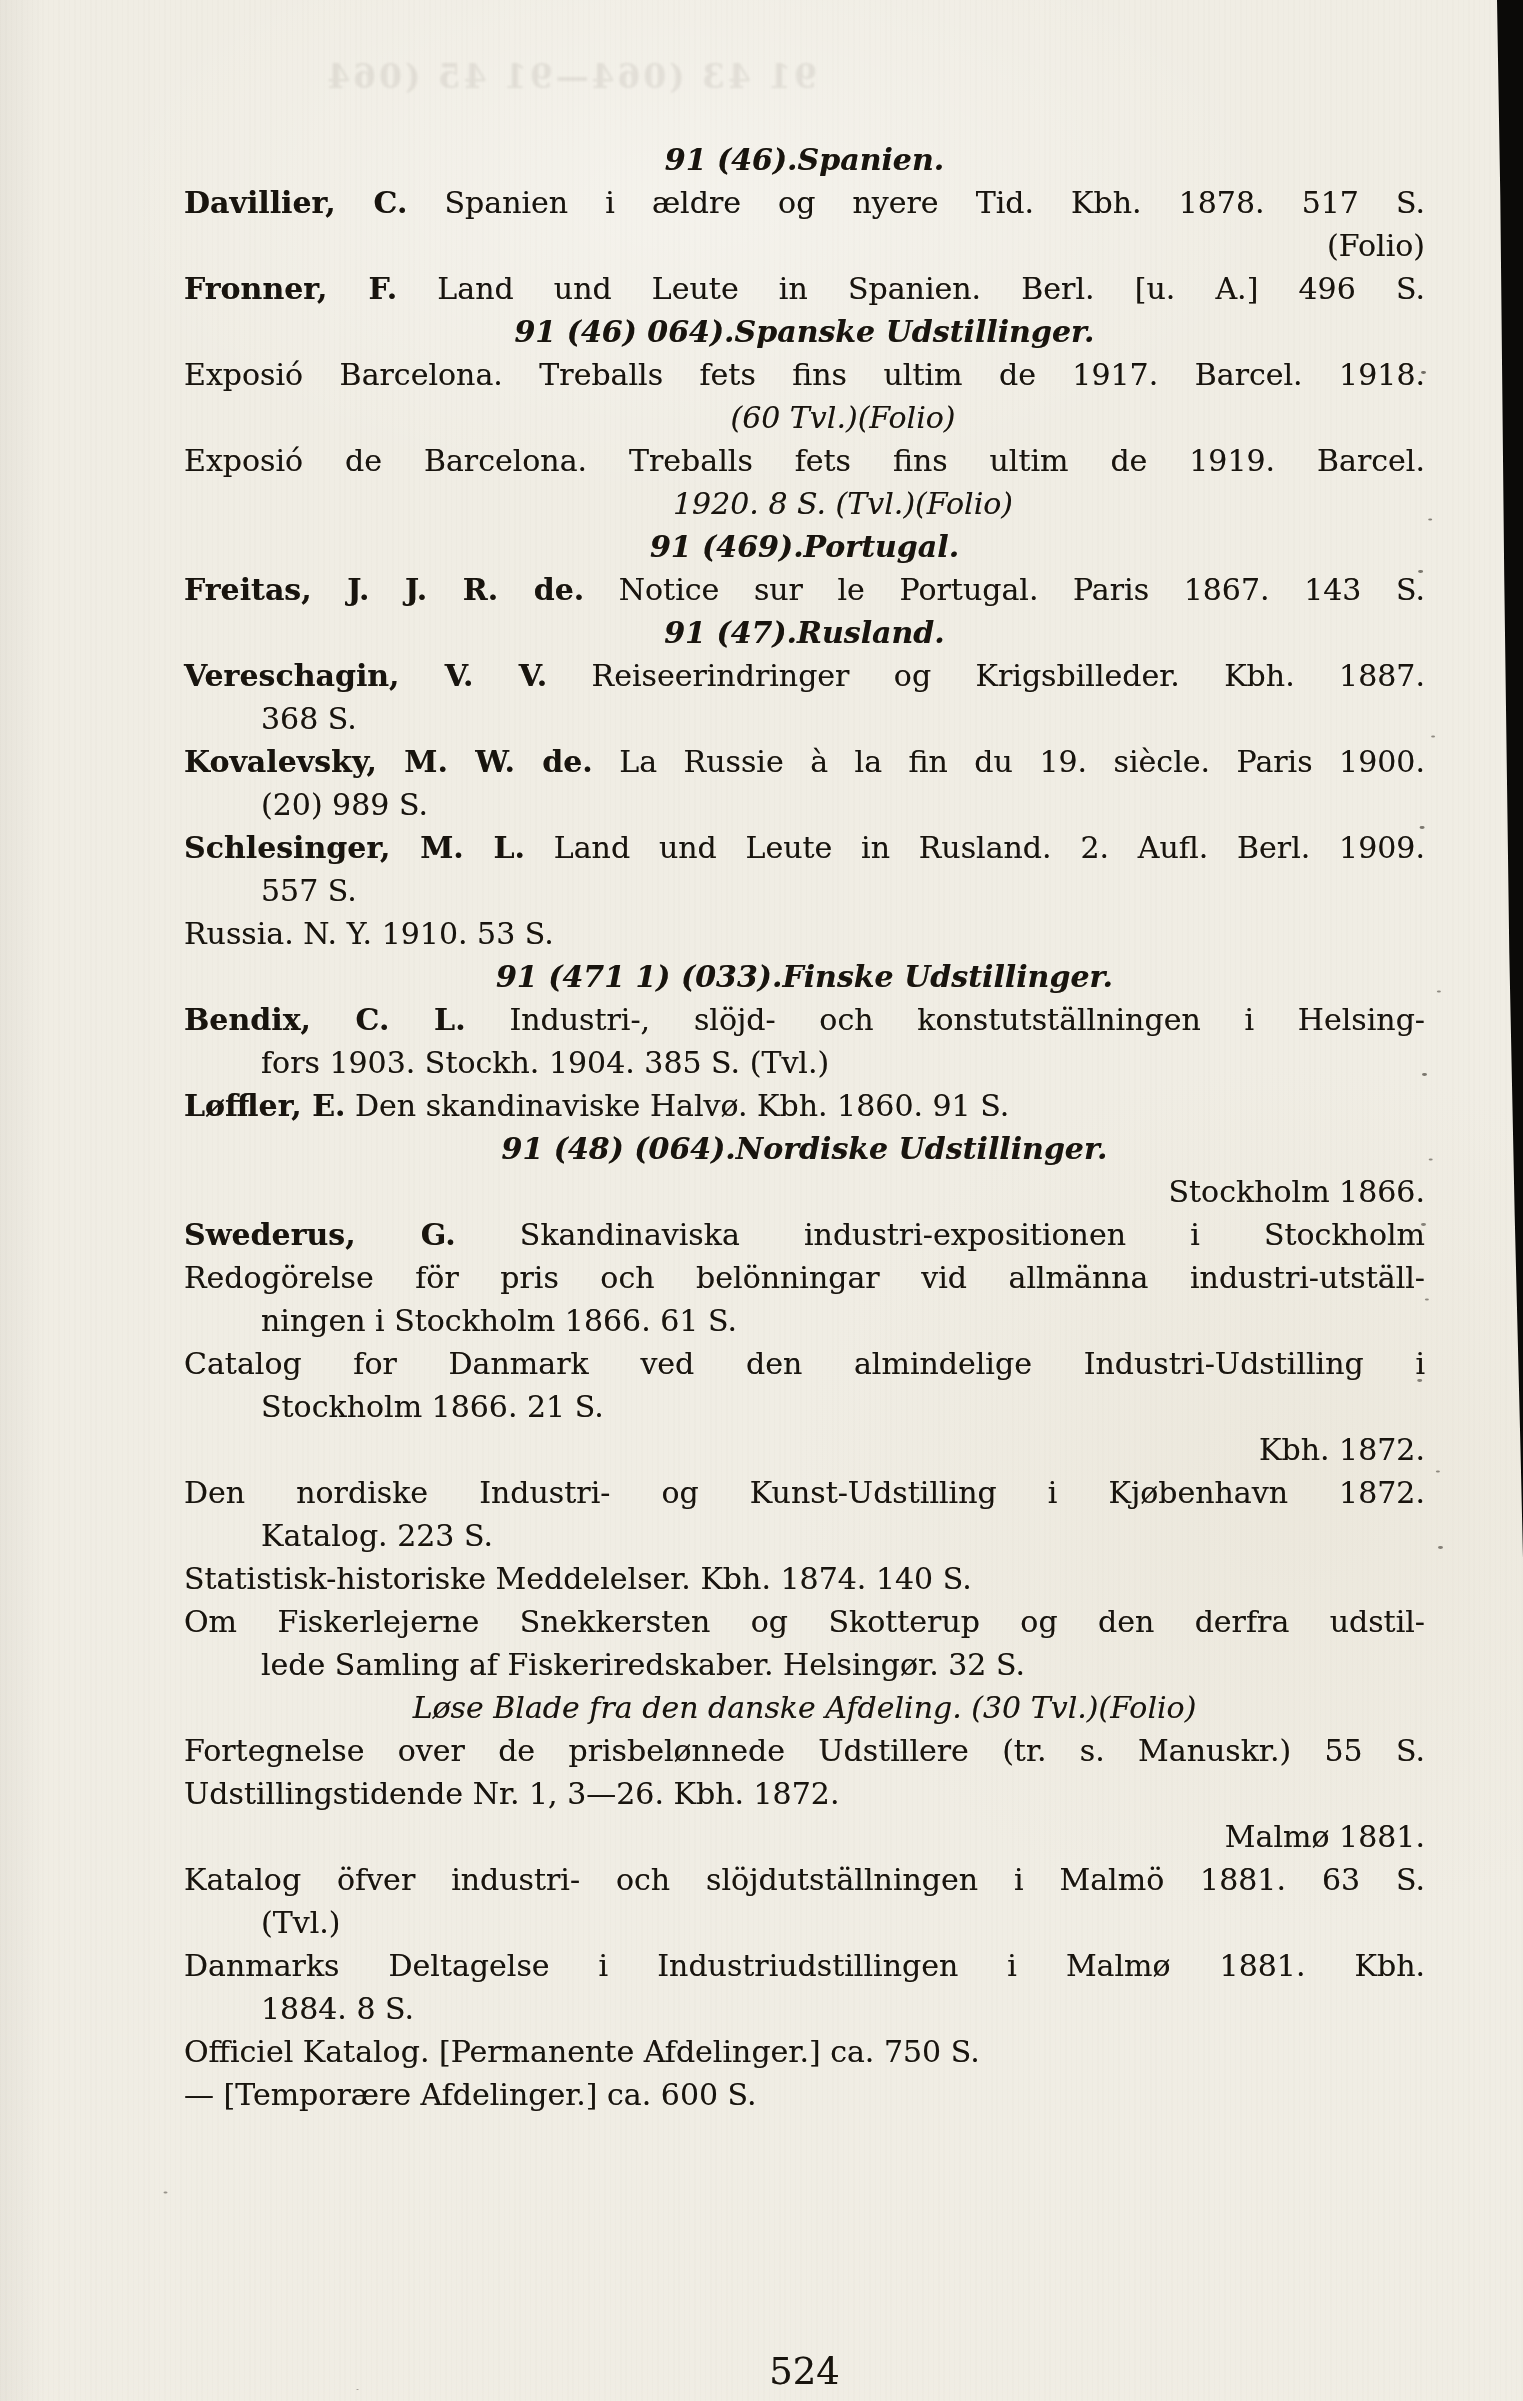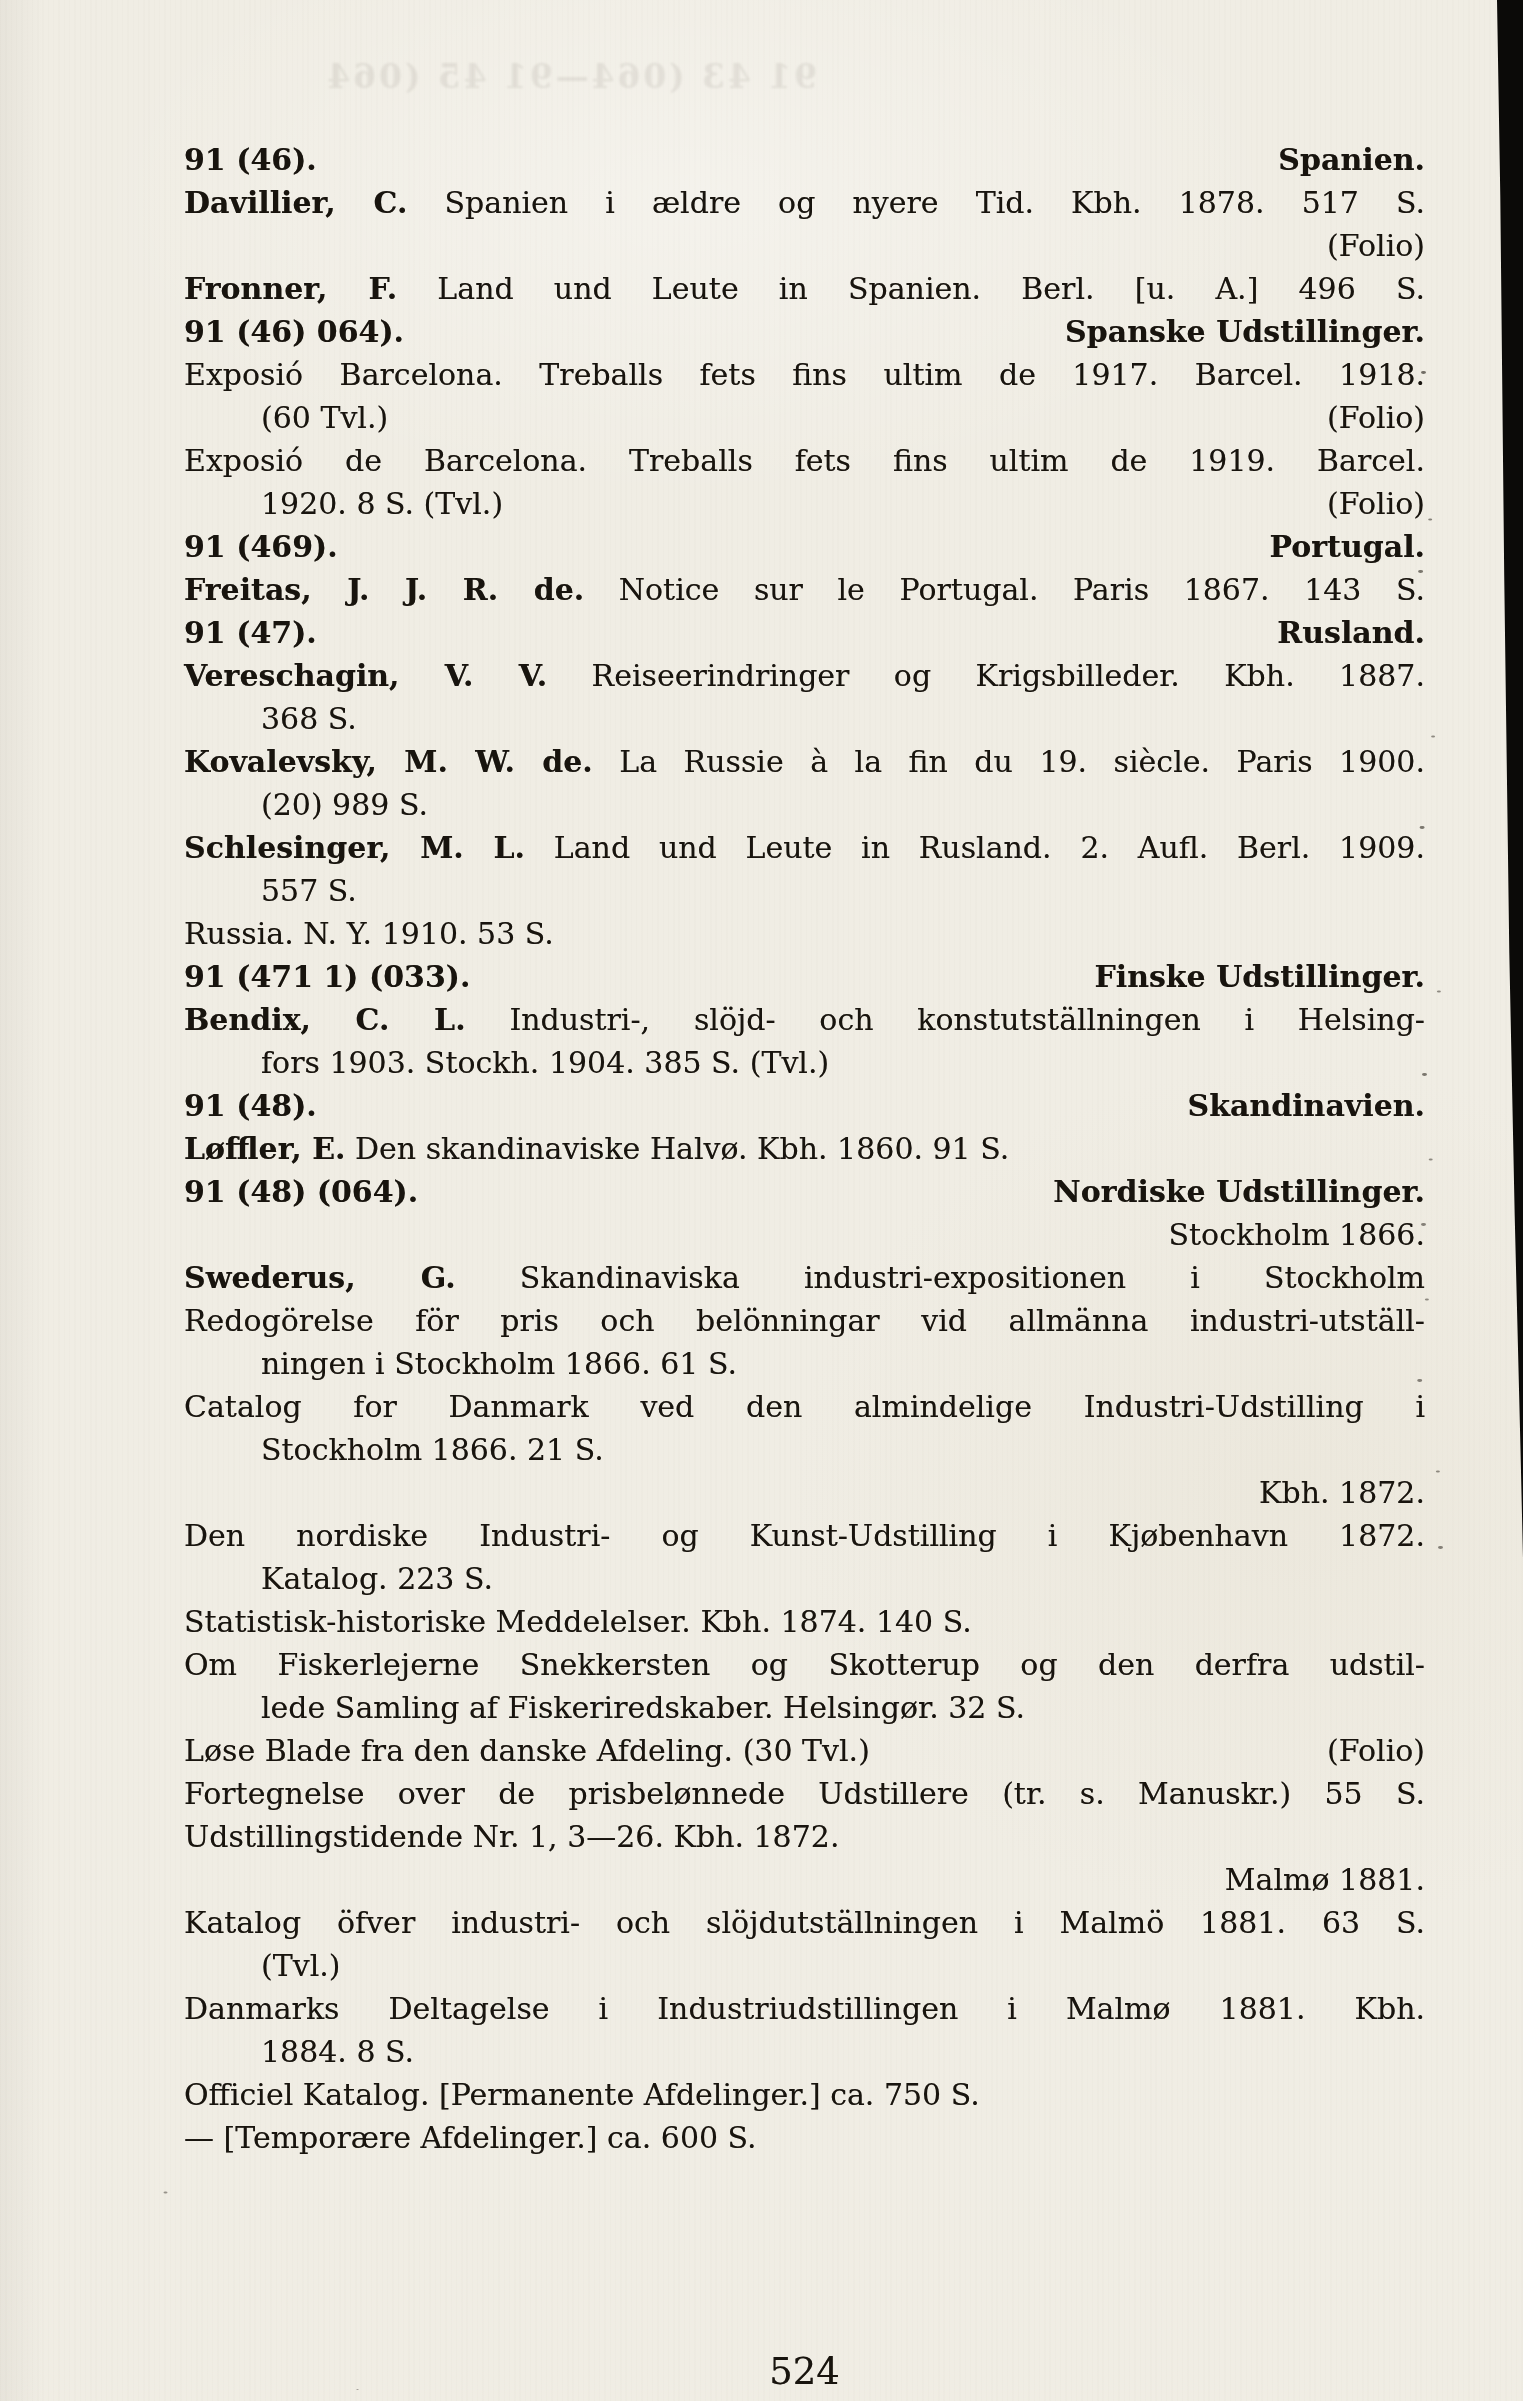--- a/index.html
+++ b/index.html
@@ -61,21 +61,21 @@
     position: absolute; left: 184px; top: 138px; width: 1241px;
   }
   .line {
     height: 43px; line-height: 43px;
     font-size: 30px;
     text-shadow: 0 0 0.5px rgba(25,18,10,0.45);
   }
   .a-left   { text-align: left; white-space: nowrap; }
   .a-right  { text-align: right; white-space: nowrap; }
   .a-justify{ text-align: justify; text-align-last: justify; }
-  .a-split  { display: flex; justify-content: space-between; white-space: nowrap; }
+  .a-split  { display: flex; justify-content: center; white-space: nowrap; font-style: italic; }
   .indent   { padding-left: 77px; }
   .a-split.indent { padding-left: 0; }
   .a-split.indent > span:first-child { padding-left: 77px; }
   .b { font-weight: bold; }
   .pageno {
     position: absolute; left: 184px; top: 2350px; width: 1241px;
     text-align: center; font-size: 37px; line-height: 43px;
     text-shadow: 0 0 0.5px rgba(25,18,10,0.45);
   }
 </style>
@@ -123,24 +123,20 @@
       <div class="line a-left indent">(20) 989 S.</div>
       <div class="line a-justify"><span class="b">Schlesinger, M. L.</span> Land und Leute in Rusland. 2. Aufl. Berl. 1909.</div>
       <div class="line a-left indent">557 S.</div>
       <div class="line a-left">Russia. N. Y. 1910. 53 S.</div>
       <div class="line a-split">
         <span class="b">91 (471 1) (033).</span>
         <span class="b">Finske Udstillinger.</span>
       </div>
       <div class="line a-justify"><span class="b">Bendix, C. L.</span> Industri-, slöjd- och konstutställningen i Helsing-</div>
       <div class="line a-left indent">fors 1903. Stockh. 1904. 385 S. (Tvl.)</div>
-      <div class="line a-split">
-        <span class="b">91 (48).</span>
-        <span class="b">Skandinavien.</span>
-      </div>
       <div class="line a-left"><span class="b">Løffler, E.</span> Den skandinaviske Halvø. Kbh. 1860. 91 S.</div>
       <div class="line a-split">
         <span class="b">91 (48) (064).</span>
         <span class="b">Nordiske Udstillinger.</span>
       </div>
       <div class="line a-right">Stockholm 1866.</div>
       <div class="line a-justify"><span class="b">Swederus, G.</span> Skandinaviska industri-expositionen i Stockholm</div>
       <div class="line a-justify">Redogörelse för pris och belönningar vid allmänna industri-utställ-</div>
       <div class="line a-left indent">ningen i Stockholm 1866. 61 S.</div>
       <div class="line a-justify">Catalog for Danmark ved den almindelige Industri-Udstilling i</div>

